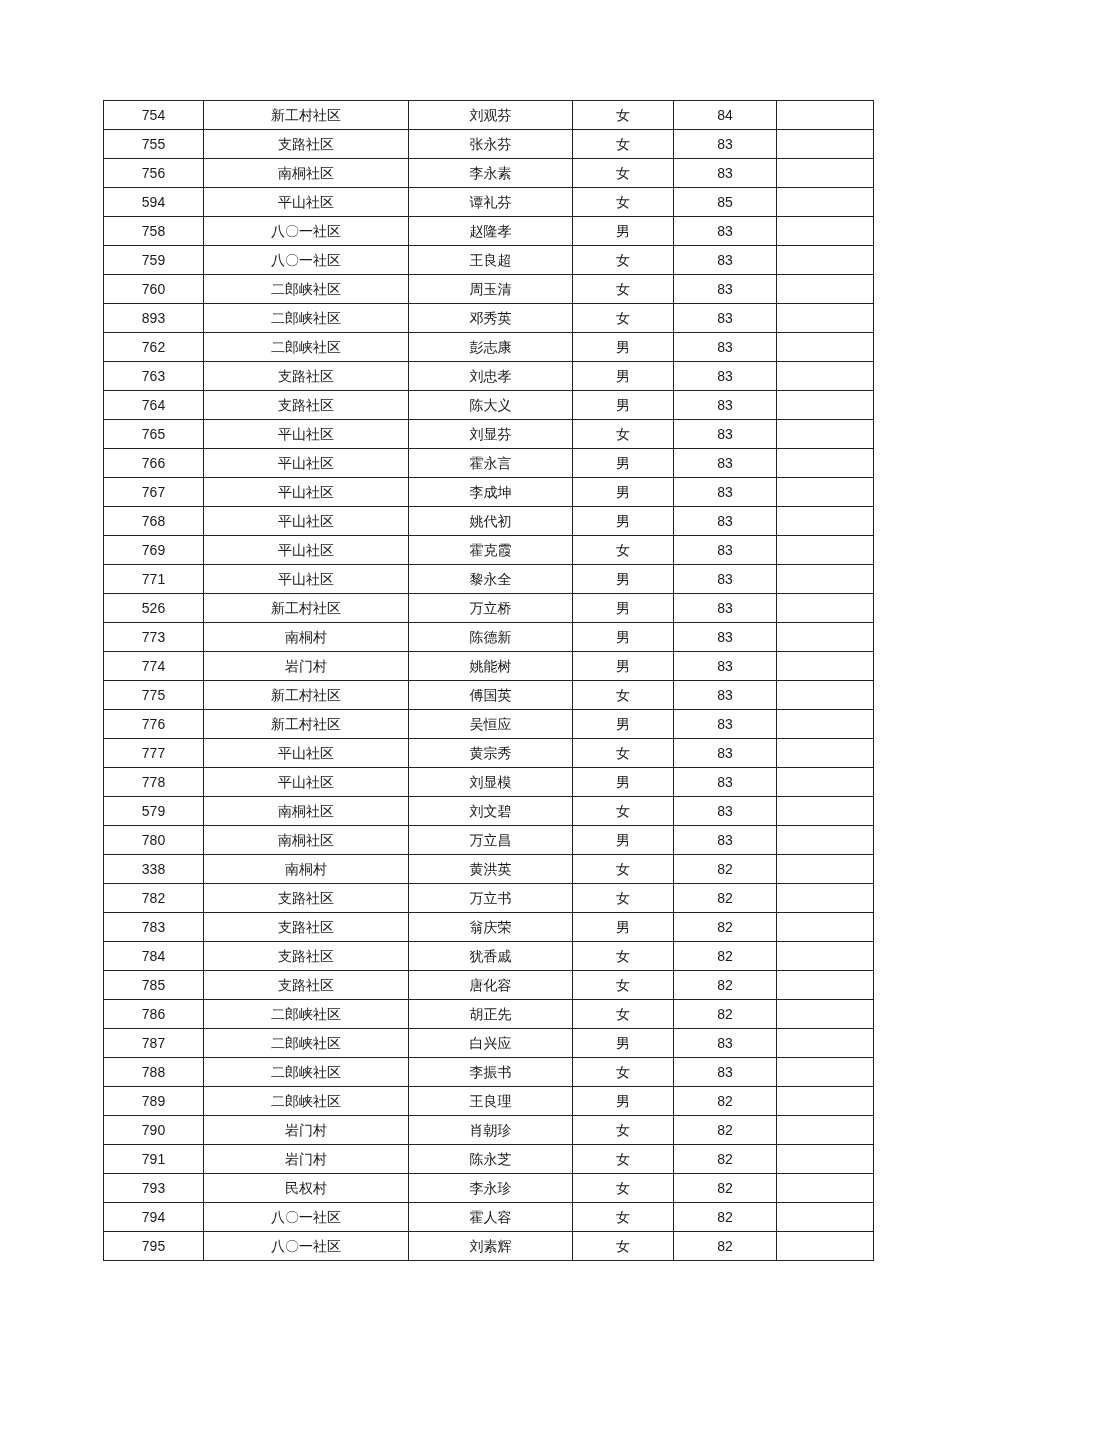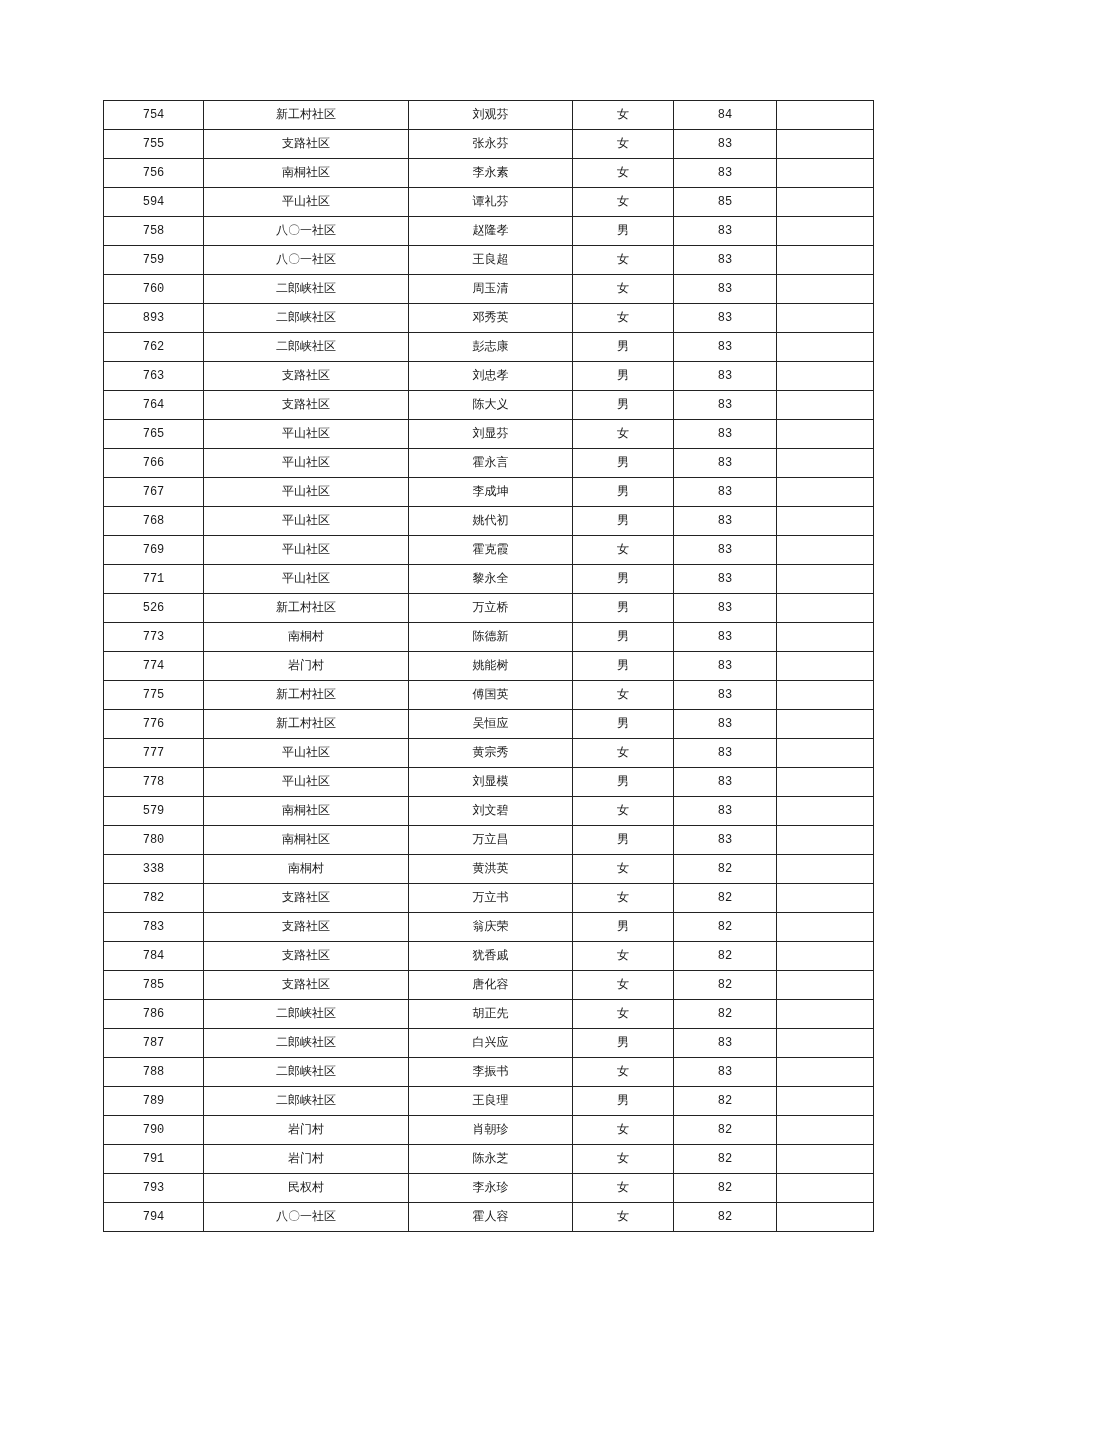--- a/index.html
+++ b/index.html
@@ -18,22 +18,22 @@
   }
   .table-wrap {
     position: absolute;
     left: 103px;
     top: 100px;
   }
   table.data-table {
     border-collapse: collapse;
     table-layout: fixed;
     width: 770px;
-    font-family: Liberation Mono, monospace;
-    font-size: 12px;
+    font-family: Liberation Sans, sans-serif;
+    font-size: 14px;
     color: #1a1a1a;
     border-radius: 20px;
   }
   table.data-table td {
     border: 1px solid #222222;
     height: 28px;
     line-height: 28px;
     padding: 0;
     text-align: center;
     vertical-align: middle;
@@ -367,16 +367,24 @@
     <td></td>
   </tr>
           <tr>
     <td>794</td>
     <td>八〇一社区</td>
     <td>霍人容</td>
     <td>女</td>
     <td>82</td>
     <td></td>
   </tr>
+          <tr>
+    <td>795</td>
+    <td>八〇一社区</td>
+    <td>刘素辉</td>
+    <td>女</td>
+    <td>82</td>
+    <td></td>
+  </tr>
         </tbody>
     </table>
   </div>
 </div>
 
 </body></html>

